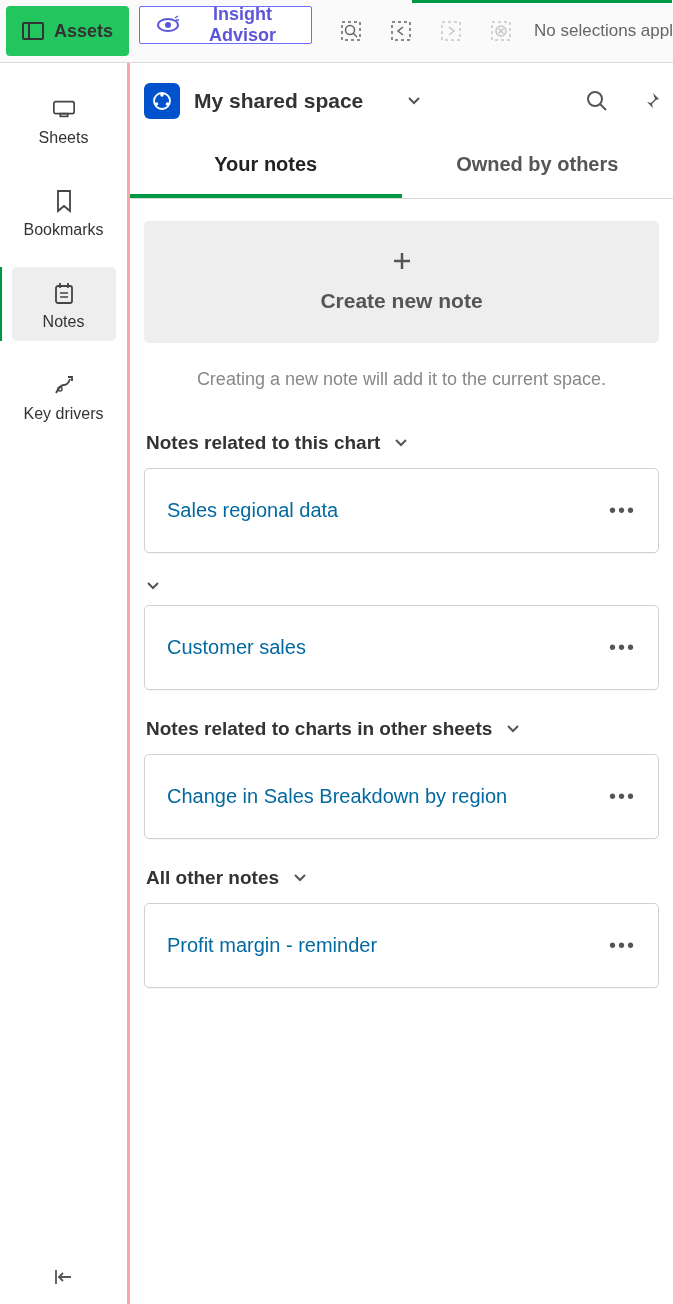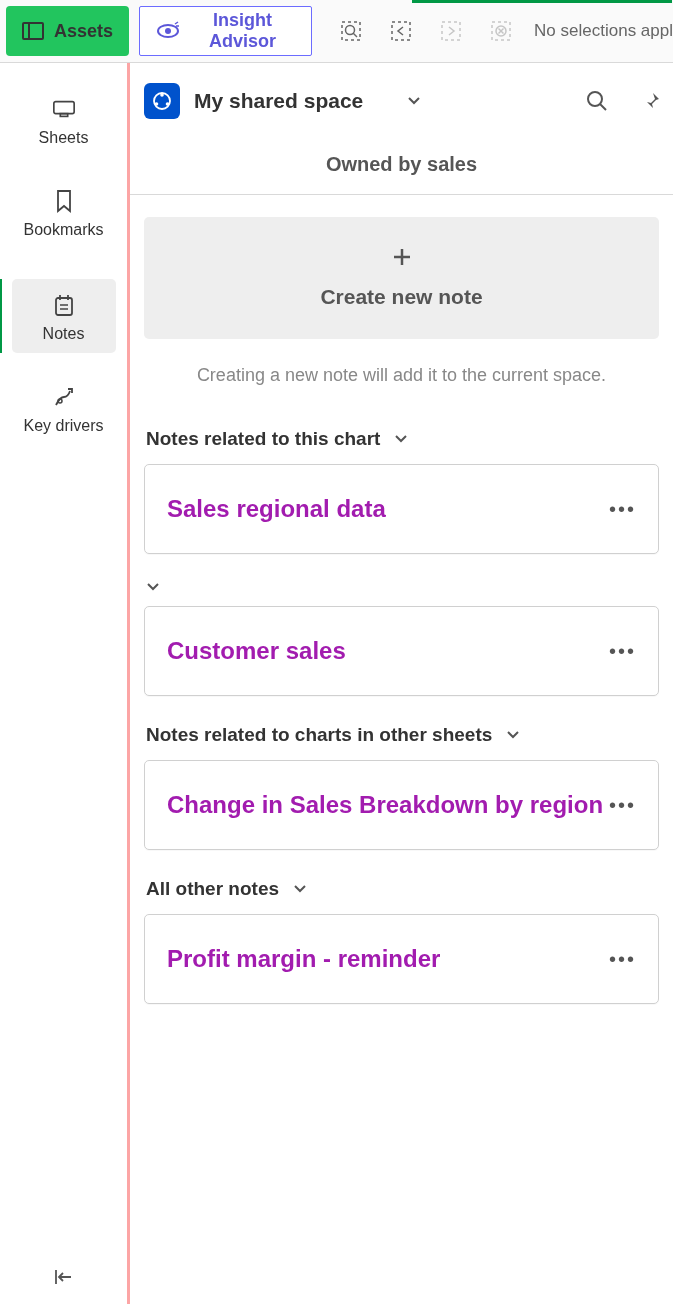--- a/index.html
+++ b/index.html
@@ -3,32 +3,32 @@
 <meta charset="utf-8">
 <style>
   * { box-sizing: border-box; margin: 0; padding: 0; font-family: -apple-system, BlinkMacSystemFont, "Segoe UI", Helvetica, Arial, sans-serif; }
   body { width: 673px; height: 1304px; background: #fff; overflow: hidden; position: relative; }
 
   
   .topbar { display: flex; align-items: stretch; height: 63px; border-bottom: 1px solid #d9d9d9; background: #fafafa; }
   .topbar-green { position: absolute; top: 0; left: 412px; width: 260px; height: 3px; background: #009845; }
   .top-btn { display: flex; align-items: center; gap: 10px; padding: 0 16px; background: #22c55e; border: none; font-size: 18px; font-weight: 600; color: #333; cursor: pointer; }
   .top-assets { margin: 6px 0 6px 6px; border-radius: 4px; height: 50px; }
-  .top-insight { margin: 6px 0 6px 10px; height: 50px; border: 1px solid #6c6cff; border-radius: 2px; color: #5c57d9; background: #fff; font-weight: 600; }
+  .top-insight { margin: 6px 0 6px 10px; height: 38px; border: 1px solid #6c6cff; border-radius: 2px; color: #5c57d9; background: #fff; font-weight: 600; }
   .top-selection-icons { display: flex; align-items: center; gap: 28px; margin-left: 28px; }
   .sel-icon { width: 22px; height: 22px; position: relative; }
   .sel-icon svg { width: 22px; height: 22px; }
   .sel-text { margin-left: 22px; font-size: 17px; color: #666; white-space: nowrap; align-self: center; }
 
   .body-wrap { display: flex; height: calc(1304px - 63px); }
 
   
   .vnav { width: 130px; border-right: 3px solid #fca5a5; display: flex; flex-direction: column; align-items: center; padding-top: 20px; gap: 18px; position: relative; }
   .vnav-item { width: 104px; display: flex; flex-direction: column; align-items: center; gap: 8px; padding: 14px 0 10px 0; border-radius: 5px; font-size: 16px; color: #333; cursor: pointer; }
-  .vnav-item.active { background: #eee; position: relative; margin-top: 12px; }
+  .vnav-item.active { background: #eee; position: relative; }
   .vnav-item.active::before { content: ""; position: absolute; left: -13px; top: 0; bottom: 0; width: 3px; background: #009845; }
   .vnav-icon { width: 24px; height: 24px; display: flex; align-items: center; justify-content: center; }
   .vnav-collapse { position: absolute; bottom: 18px; left: 50%; transform: translateX(-50%); }
 
   
   .panel { flex: 1; padding: 0; overflow: hidden; }
   .panel-head { display: flex; align-items: center; padding: 20px 12px 16px 14px; gap: 14px; }
   .space-badge { width: 36px; height: 36px; background: #0052cc; border-radius: 6px; display: flex; align-items: center; justify-content: center; }
   .space-title { font-size: 21px; font-weight: 600; color: #333; flex: 0 0 auto; }
   .space-caret { margin-left: 30px; cursor: pointer; }
@@ -40,21 +40,21 @@
   .tab.active { color: #222; border-bottom: 4px solid #009845; }
 
   .panel-body { padding: 22px 14px 0 14px; }
   .create-note { background: #eee; border-radius: 5px; padding: 30px 22px; display: flex; align-items: center; gap: 18px; font-size: 21px; font-weight: 600; color: #555; cursor: pointer; flex-direction: column; }
   .hint { text-align: center; font-size: 18px; color: #888; padding: 26px 0 32px 0; }
 
   .section-header { display: flex; align-items: center; gap: 14px; font-size: 19px; font-weight: 600; color: #333; margin: 10px 0 14px 2px; cursor: pointer; }
   .section-header .chev { display: inline-flex; }
 
   .note-card { border: 1px solid #d0d0d0; border-radius: 5px; padding: 30px 22px; display: flex; align-items: center; justify-content: space-between; margin-bottom: 28px; box-shadow: 0 1px 1px rgba(0,0,0,0.03); cursor: pointer; }
-  .note-title { font-size: 24px; font-weight: 700; color: #a21caf; }
+  .note-title { font-size: 20px; font-weight: 400; color: #0369a1; }
   .note-more { font-size: 20px; color: #555; letter-spacing: 2px; cursor: pointer; }
 
   svg { display: block; }
 </style>
 </head>
 <body>
 
 <div class="topbar-green"></div>
 <div class="topbar">
   <button class="top-btn top-assets">
@@ -185,21 +185,22 @@
           </svg>
       </span>
       <span class="head-icon" style="margin-left:18px">
         <svg width="20" height="20" viewBox="0 0 20 20">
             <path d="M12 2 l6 6 l-3 1 l-4 4 l1 4 l-3 -3 l-5 5 l5 -5 l-3 -3 l4 1 l4 -4 z" fill="#555"></path>
           </svg>
       </span>
     </div>
 
     <div class="tabs">
-      <div class="tab">Owned by sales</div>
+      <div class="tab active">Your notes</div>
+      <div class="tab">Owned by others</div>
     </div>
 
     <div class="panel-body">
       <div class="create-note">
         <span>
           <svg width="20" height="20" viewBox="0 0 20 20">
               <line x1="10" y1="2" x2="10" y2="18" stroke="#555" stroke-width="2.5"></line>
               <line x1="2" y1="10" x2="18" y2="10" stroke="#555" stroke-width="2.5"></line>
             </svg>
         </span>

